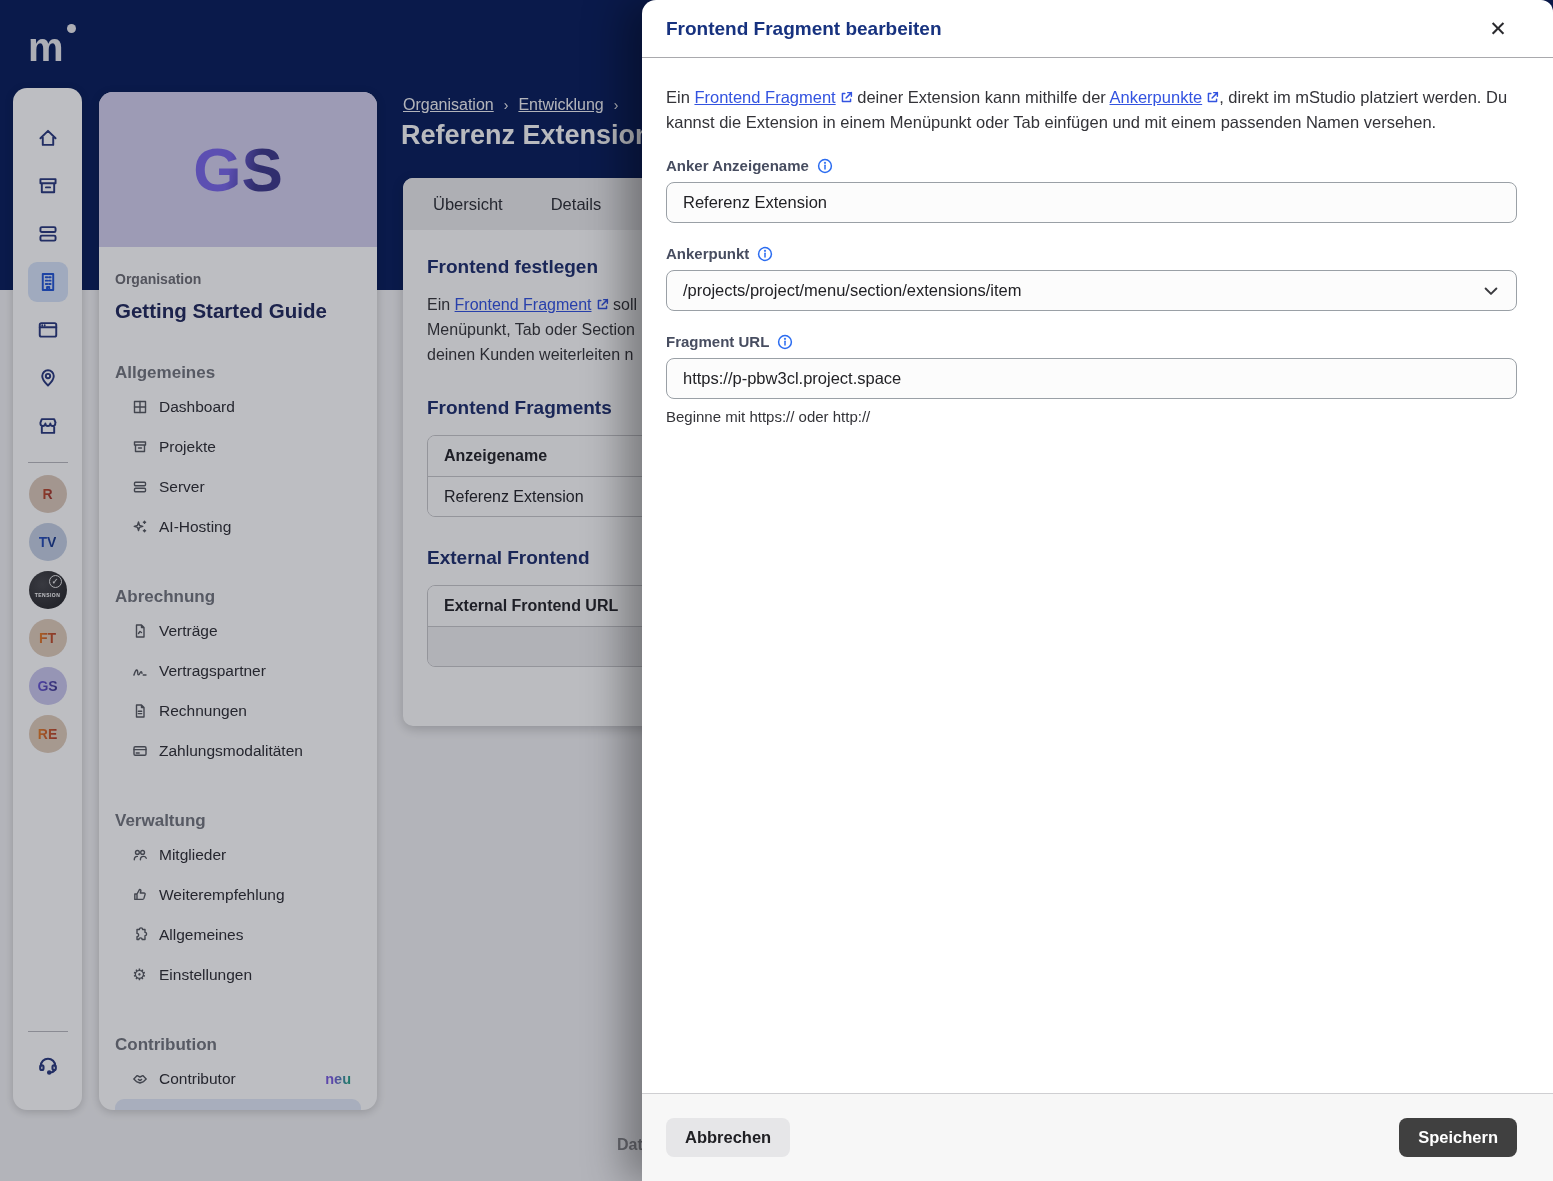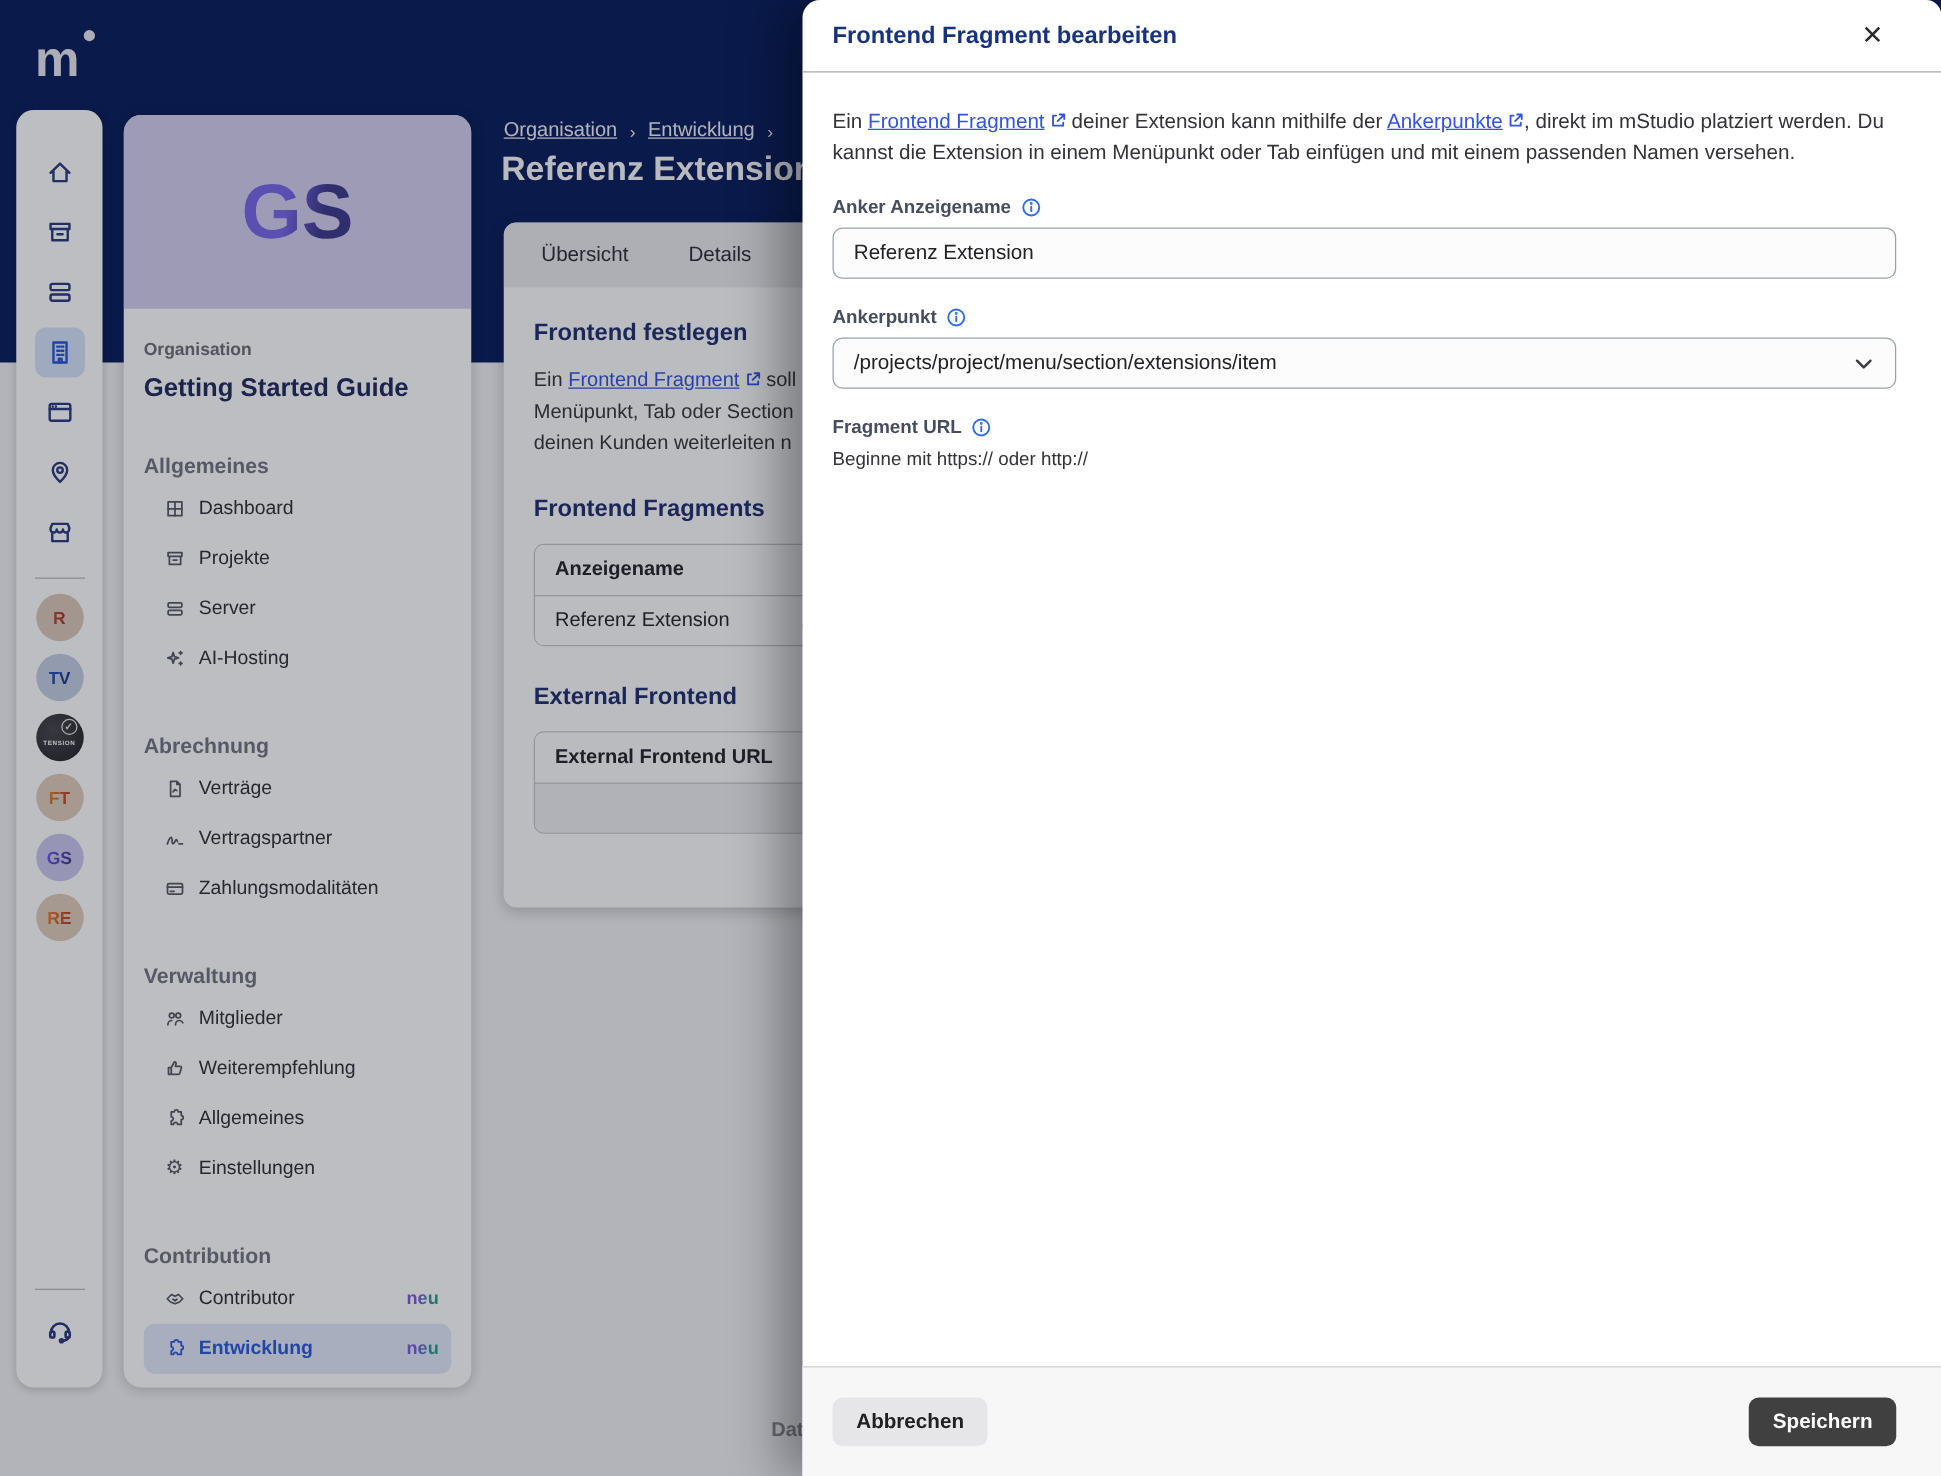--- a/index.html
+++ b/index.html
@@ -247,20 +247,28 @@
       <span class="micon">
           <svg class="ic" width="16" height="16" viewBox="0 0 16 16">
             <path d="M2 12c1.9-6.3 3.7-6.3 3.7-2.1 0 2.7 1.4 2.5 2.3.2.8-2 1.8-1.6 2 .3M11.2 12h2.8M1.8 12h.01"></path>
           </svg>
         </span>
       <span>Vertragspartner</span>
     </div>
     <div class="mi">
       <span class="micon">
           <svg class="ic" width="16" height="16" viewBox="0 0 16 16">
+            <path d="M4.5 2h5l2.5 2.5V14h-7.5zM9.5 2v2.5H12M6.3 8.3h3.4M6.3 10.6h3.4"></path>
+          </svg>
+        </span>
+      <span>Rechnungen</span>
+    </div>
+    <div class="mi">
+      <span class="micon">
+          <svg class="ic" width="16" height="16" viewBox="0 0 16 16">
             <rect x="2" y="3.8" width="12" height="8.4" rx="1.2"></rect>
             <path d="M2 6.6h12M4.2 10h3"></path>
           </svg>
         </span>
       <span>Zahlungsmodalitäten</span>
     </div>
 
     <div class="sec-label">Verwaltung</div>
     <div class="mi">
       <span class="micon">
@@ -416,20 +424,21 @@
     <div class="f-label">
       <span>Fragment URL</span>
       <span class="infoic">
           <svg class="ic" width="16" height="16" viewBox="0 0 16 16" style="stroke-width:1.5">
             <circle cx="8" cy="8" r="6.4"></circle>
             <path d="M8 7.3v3.6"></path>
             <circle cx="8" cy="4.8" r="0.4" style="fill:currentColor"></circle>
           </svg>
         </span>
     </div>
+    <input class="f-input" type="text" value="https://p-pbw3cl.project.space" style="">
     <div class="f-help">Beginne mit https:// oder http://</div>
   </div>
 
   <footer class="d-foot">
     <button class="btn btn-ghost">Abbrechen</button>
     <button class="btn btn-primary">Speichern</button>
   </footer>
 </section>
 
 </body></html>

